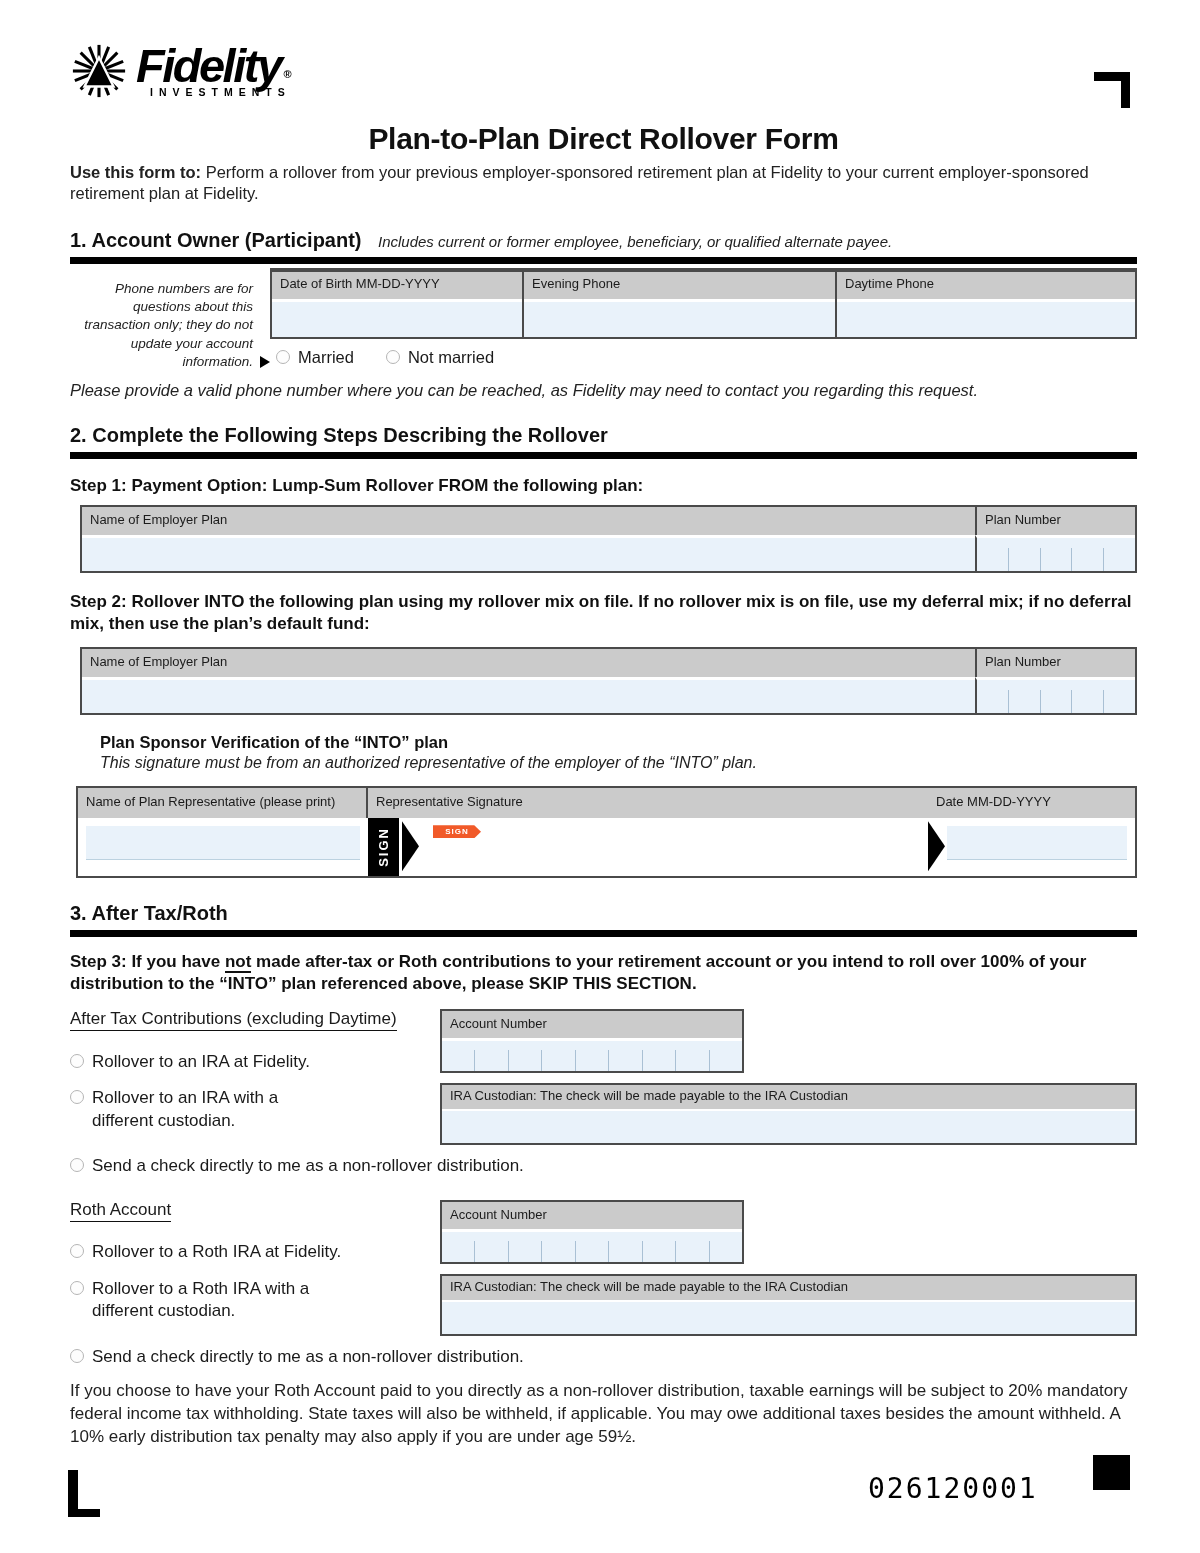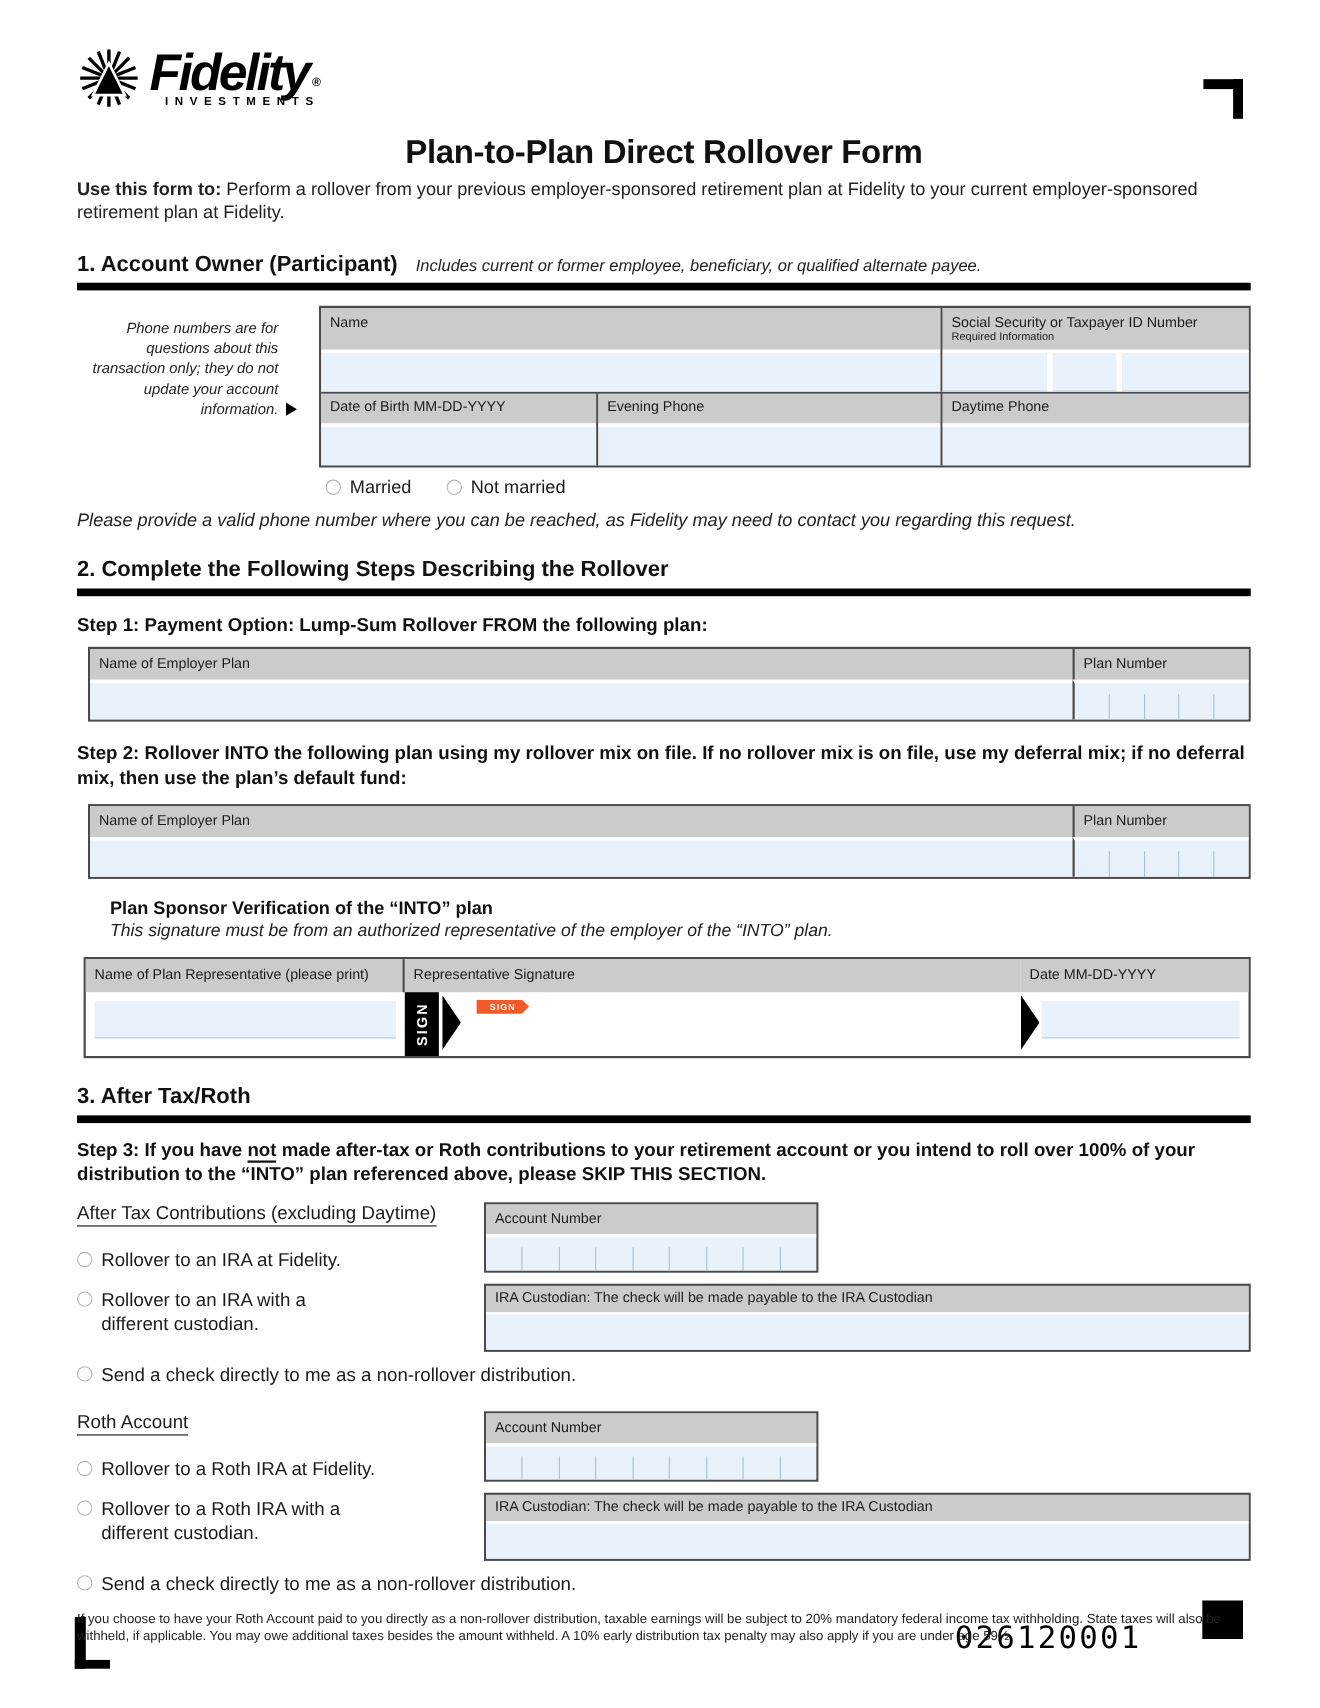--- a/index.html
+++ b/index.html
@@ -25,21 +25,21 @@
   .sec-title { font-size:20px; font-weight:bold; color:#111; }
   .sec-sub { font-size:15px; font-style:italic; margin-left:12px; color:#222; }
   .sec-bar { height:7px; background:#000; margin-top:5px; }
 
   
   .hcell { background:#cbcbcb; font-size:13px; color:#1c1c1c; padding:5px 8px 3px; box-sizing:border-box; }
   .hsub { font-size:10px; margin-top:1px; }
   .fblue { background:#e9f2fa; }
 
   
-  .s1-body { display:flex; margin-top:14px;gap:20px; }
+  .s1-body { display:flex; margin-top:4px; }
   .notes-col { width:200px; flex:none; box-sizing:border-box; }
   .margin-note { font-style:italic; font-size:13.5px; line-height:1.35; text-align:right; position:relative; padding-right:17px; color:#222; }
   .margin-note.first { margin-top:12px; }
   .margin-note.second { margin-top:16px; }
   .note-arrow { position:absolute; right:0; bottom:3px; width:0; height:0;
     border-left:10px solid #000; border-top:6px solid transparent; border-bottom:6px solid transparent; }
   .table1 { flex:1; border:2px solid #4a4a4a; }
   .trow { display:flex; }
   .trow2 { border-top:2px solid #4a4a4a; }
   .tcol { box-sizing:border-box; }
@@ -105,21 +105,21 @@
   .lcell { display:flex; flex-direction:column; height:64px; justify-content:space-between; box-sizing:border-box; }
   .uhead { font-size:17px; color:#1a1a1a; width:fit-content; border-bottom:1.5px solid #111; padding-bottom:1px; }
   .narrow .rlabel { max-width:248px; }
   .roth-gap { margin-top:12px; }
   .acct-box { width:300px; border:2px solid #4a4a4a; }
   .acct-h { height:27px; }
   .acct-comb { height:33px; border-top:3px solid #fff; box-sizing:border-box; }
   .cust-box { border:2px solid #4a4a4a; }
   .cust-h { height:24px; padding-top:3px; }
   .cust-f { height:34px; border-top:2px solid #fff; box-sizing:border-box; }
-  .footnote { font-size:12px; line-height:1.35; margin:12px 0 0; color:#222; }
+  .footnote { font-size:17px; line-height:1.35; margin:12px 0 0; color:#222; }
 
   
   .corner-tr { position:absolute; top:72px; right:70px; width:36px; height:36px;
     border-top:9px solid #000; border-right:9px solid #000; box-sizing:border-box; }
   .corner-bl { position:absolute; left:68px; top:1470px; width:32px; height:47px;
     border-left:10px solid #000; border-bottom:8px solid #000; box-sizing:border-box; }
   .form-code { position:absolute; top:1472px; left:868px; font-family:"DejaVu Sans Mono", monospace;
     font-size:28px; letter-spacing:2px; color:#000; }
   .black-square { position:absolute; top:1455px; left:1093px; width:37px; height:35px; background:#000; }
 </style>
@@ -175,37 +175,20 @@
     <div class="s1-body">
       <div class="notes-col">
         <div class="margin-note first">
           <span>Phone numbers are for questions about this transaction only; they do not update your account information.</span>
           <span class="note-arrow"></span>
         </div>
       </div>
 
       <div style="flex:1;">
         <div class="table1">
-          <div class="trow">
-            <div class="tcol name-col">
-              <div class="hcell h36">Name</div>
-              <div class="field fblue"></div>
-            </div>
-            <div class="tcol ssn-col">
-              <div class="hcell h36">
-                <div>Social Security or Taxpayer ID Number</div>
-                <div class="hsub">Required Information</div>
-              </div>
-              <div class="ssn-field">
-                <div class="seg seg1"></div>
-                <div class="seg seg2"></div>
-                <div class="seg seg3"></div>
-              </div>
-            </div>
-          </div>
           <div class="trow trow2">
             <div class="tcol dob-col">
               <div class="hcell h26">Date of Birth MM-DD-YYYY</div>
               <div class="field fblue"></div>
             </div>
             <div class="tcol eve-col">
               <div class="hcell h26">Evening Phone</div>
               <div class="field fblue"></div>
             </div>
             <div class="tcol day-col">

